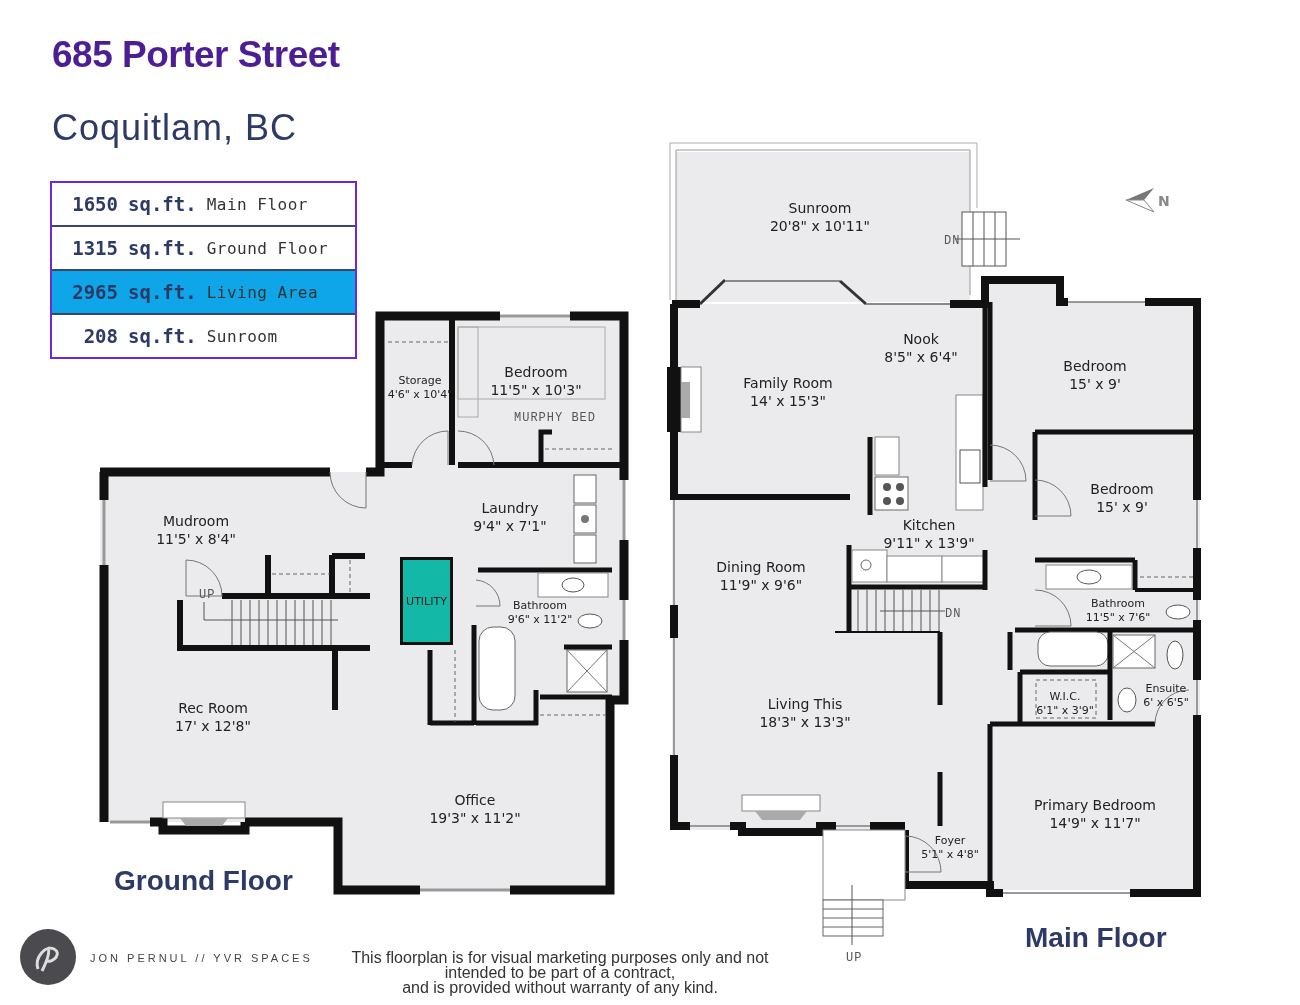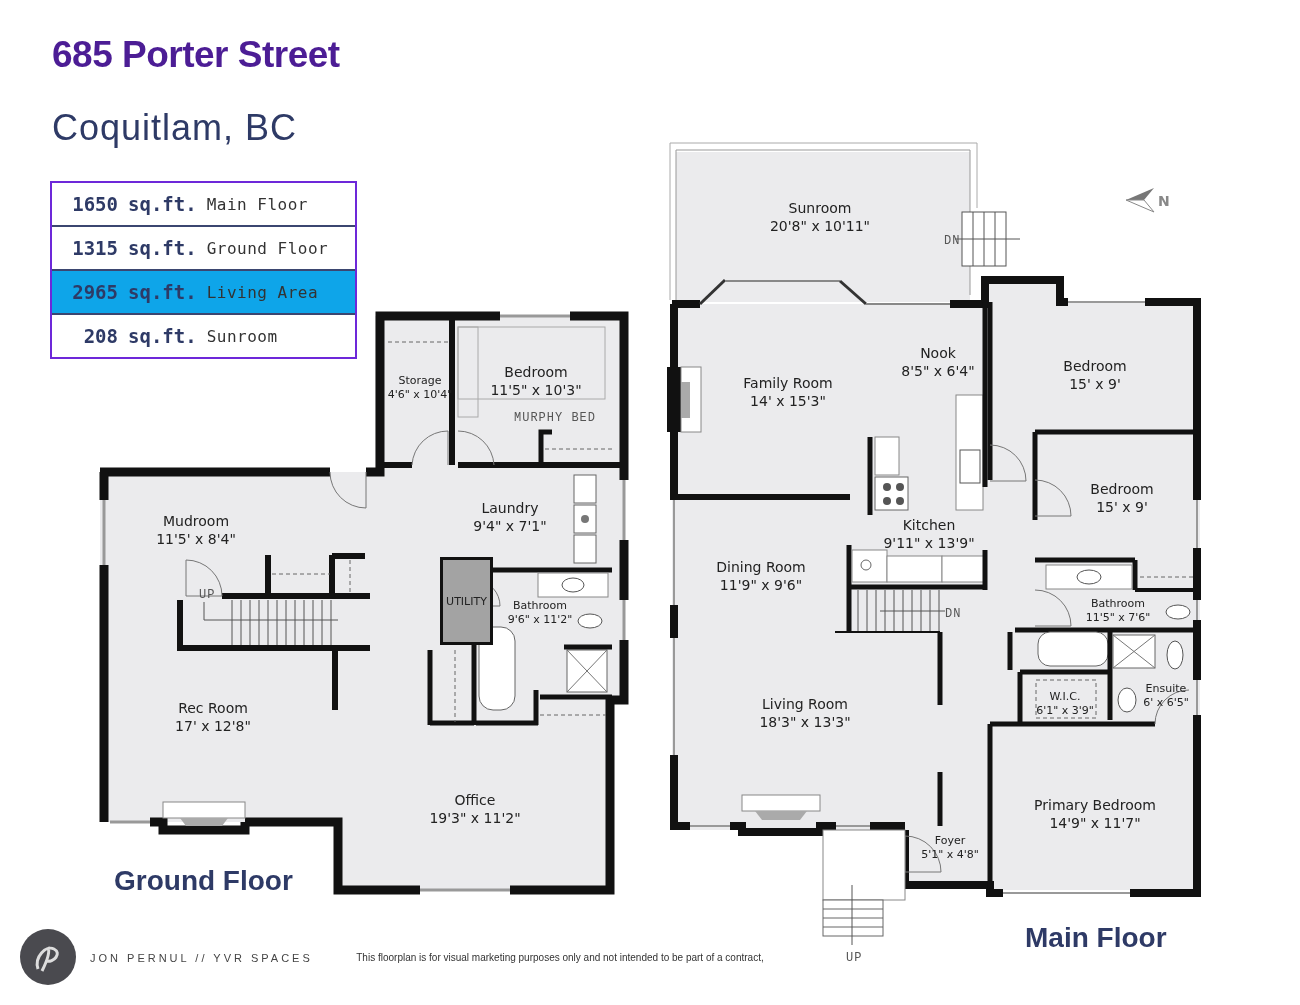--- a/index.html
+++ b/index.html
@@ -12,24 +12,24 @@
   .arow.hl { background: #0ea5e9; }
   .arow .num { width: 66px; text-align: right; font-weight: bold; font-size: 19px; }
   .arow .unit { margin-left: 10px; font-weight: bold; font-size: 19px; }
   .arow .lbl { margin-left: 10px; font-size: 16px; color: #333; letter-spacing: 0.5px; }
   svg.plan { position: absolute; left: 0; top: 0; }
   .room { position: absolute; text-align: center; color: #222; font-family: "DejaVu Sans", sans-serif; font-size: 14px; line-height: 18px; transform: translateX(-50%); white-space: nowrap; }
   .small { font-size: 11px !important; line-height: 14px !important; }
   .tiny { position: absolute; font-size: 12px; color: #555; letter-spacing: 1px; font-family: Liberation Mono, monospace; }
   .floorlabel { position: absolute; font-family: "Liberation Sans", sans-serif; font-weight: bold; font-size: 28px; color: #2e3a66; }
   .brand { position: absolute; left: 90px; top: 952px; font-size: 11px; letter-spacing: 3px; color: #444; font-family: "Liberation Sans", sans-serif; }
-  .disclaimer { position: absolute; left: 350px; top: 950px; width: 420px; text-align: center; font-size: 10px; line-height: 15px; color: #333; font-family: "Liberation Sans", sans-serif; }
+  .disclaimer { position: absolute; left: 350px; top: 950px; width: 420px; text-align: center; font-size: 16px; line-height: 15px; color: #333; font-family: "Liberation Sans", sans-serif; }
   .logo { position: absolute; left: 20px; top: 929px; width: 56px; height: 56px; border-radius: 50%; background: #4a4a4f; }
   .compass { position: absolute; left: 1124px; top: 186px; }
-  .utility { position: absolute; left: 440px; top: 557px; width: 53px; height: 88px; background: #a3a3a3; border: 3px solid #111; box-sizing: border-box; display: flex; align-items: center; justify-content: center; font-size: 11px; color: #222; text-align: right; }
+  .utility { position: absolute; left: 400px; top: 557px; width: 53px; height: 88px; background: #14b8a6; border: 3px solid #111; box-sizing: border-box; display: flex; align-items: center; justify-content: center; font-size: 11px; color: #222; text-align: right; }
 </style>
 </head>
 <body>
 
 <div class="title">685 Porter Street</div>
 <div class="subtitle">Coquitlam, BC</div>
 
 <div class="areatable">
   <div class="arow">
     <span class="num">1650</span>
@@ -314,21 +314,21 @@
 
 <div class="room" style="left:820px; top:199px;">
     <div>Sunroom</div>
     <div>20'8" x 10'11"</div>
   </div>
 <div class="tiny" style="left:944px; top:234px;">DN</div>
 <div class="room" style="left:788px; top:374px;">
     <div>Family Room</div>
     <div>14' x 15'3"</div>
   </div>
-<div class="room" style="left:921px; top:344px;margin-left:17px;">
+<div class="room" style="left:921px; top:330px;">
     <div>Nook</div>
     <div>8'5" x 6'4"</div>
   </div>
 <div class="room" style="left:1095px; top:357px;">
     <div>Bedroom</div>
     <div>15' x 9'</div>
   </div>
 <div class="room" style="left:1122px; top:480px;">
     <div>Bedroom</div>
     <div>15' x 9'</div>
@@ -348,21 +348,21 @@
   </div>
 <div class="room small" style="left:1065px; top:690px;">
     <div>W.I.C.</div>
     <div>6'1" x 3'9"</div>
   </div>
 <div class="room small" style="left:1166px; top:682px;">
     <div>Ensuite</div>
     <div>6' x 6'5"</div>
   </div>
 <div class="room" style="left:805px; top:695px;">
-    <div>Living Room</div>
+    <div>Living This</div>
     <div>18'3" x 13'3"</div>
   </div>
 <div class="room" style="left:1095px; top:796px;">
     <div>Primary Bedroom</div>
     <div>14'9" x 11'7"</div>
   </div>
 <div class="room small" style="left:950px; top:834px;">
     <div>Foyer</div>
     <div>5'1" x 4'8"</div>
   </div>
@@ -370,13 +370,14 @@
 <div class="floorlabel" style="left:1025px; top:922px;">Main Floor</div>
 
 <div class="logo">
   <svg width="56" height="56">
       <path d="M18,40 C14,28 26,16 34,20 C42,24 34,34 26,32 M22,42 C28,30 30,22 28,18" stroke="#ddd" stroke-width="3" fill="none"></path>
     </svg>
 </div>
 <div class="brand">JON PERNUL // YVR SPACES</div>
 <div class="disclaimer">
   <div>This floorplan is for visual marketing purposes only and not intended to be part of a contract,</div>
+  <div>and is provided without warranty of any kind.</div>
 </div>
 
 </body></html>

